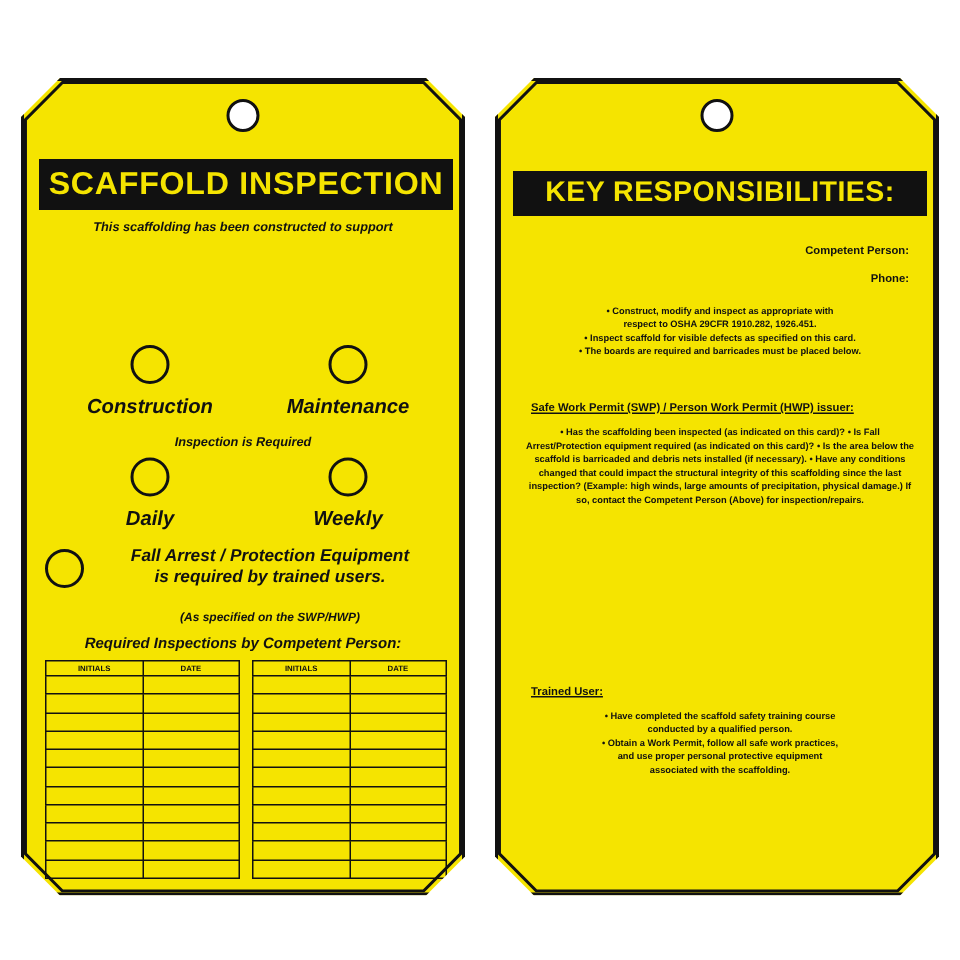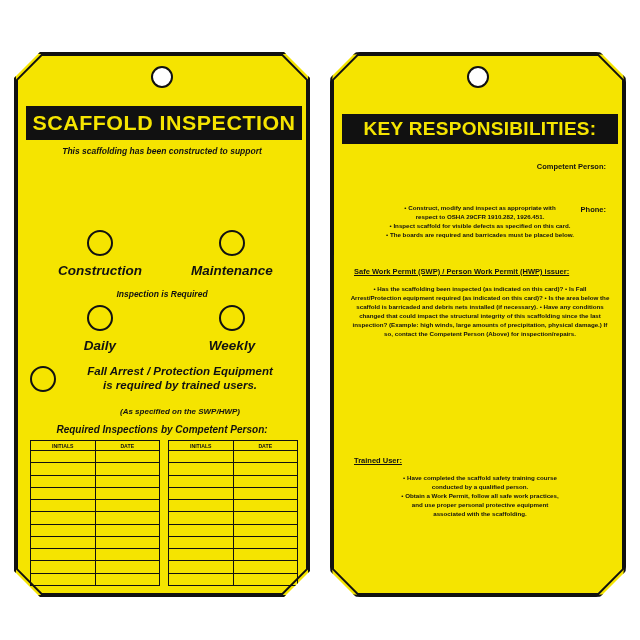--- a/index.html
+++ b/index.html
@@ -11,21 +11,20 @@
     position:absolute;
     background:#f5e400;
     border:2px solid #111;
     box-sizing:border-box;
   }
   .tag.front{left:14px;top:52px;width:296px;height:545px;
     clip-path:polygon(26px 0,270px 0,296px 26px,296px 519px,270px 545px,26px 545px,0 519px,0 26px);
   }
   .tag.back{left:330px;top:52px;width:296px;height:545px;
     clip-path:polygon(26px 0,270px 0,296px 26px,296px 519px,270px 545px,26px 545px,0 519px,0 26px);
-    border-radius:30px;
   }
   
   .bevel{position:absolute;inset:0;pointer-events:none;}
   .bevel svg{width:100%;height:100%;display:block;}
 
   .hole{
     position:absolute;left:50%;transform:translateX(-50%);
     top:12px;width:22px;height:22px;border-radius:50%;
     background:#ffffff;border:2px solid #111;box-sizing:border-box;
   }
@@ -273,21 +272,21 @@
     <div class="hole"></div>
 
     <div class="title-bar2">
       <span>KEY RESPONSIBILITIES:</span>
     </div>
 
     <div class="fieldrow" style="top:108px;">
       <span>Competent Person:</span>
       <span class="fl"></span>
     </div>
-    <div class="fieldrow" style="top:127px;margin-top:24px;">
+    <div class="fieldrow" style="top:127px;">
       <span>Phone:</span>
       <span class="fl"></span>
     </div>
 
     <div class="bul" style="top:150px;">
       <span class="ln">• Construct, modify and inspect as appropriate with</span>
       <span class="ln">respect to OSHA 29CFR 1910.282, 1926.451.</span>
       <span class="ln">• Inspect scaffold for visible defects as specified on this card.</span>
       <span class="ln">• The boards are required and barricades must be placed below.</span>
     </div>

